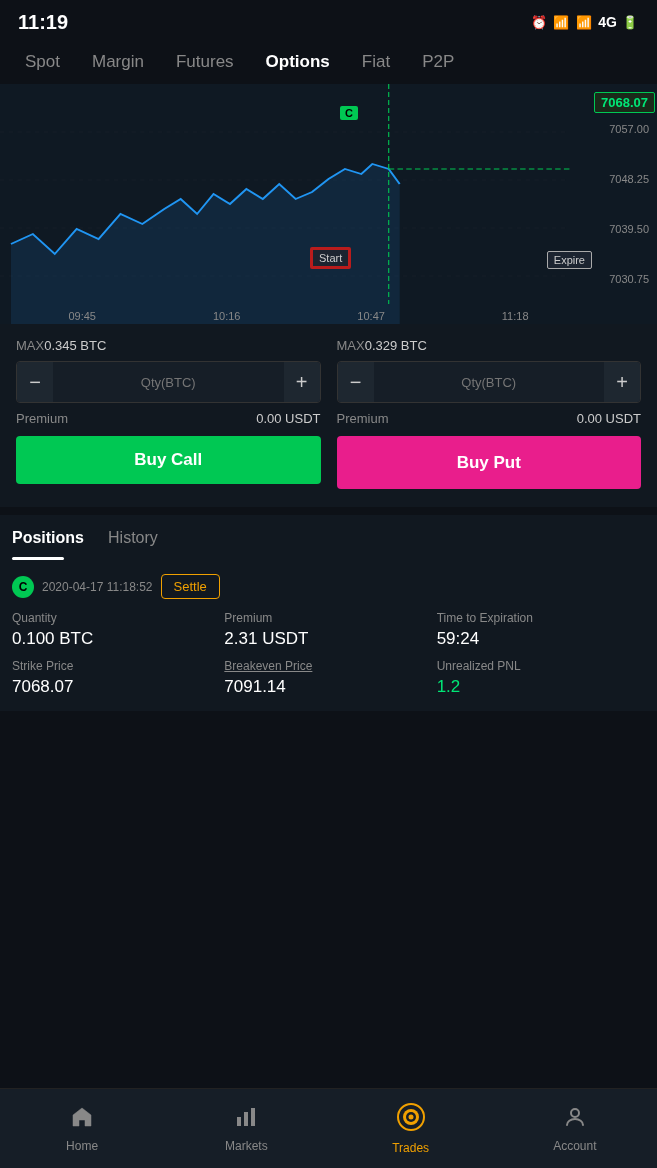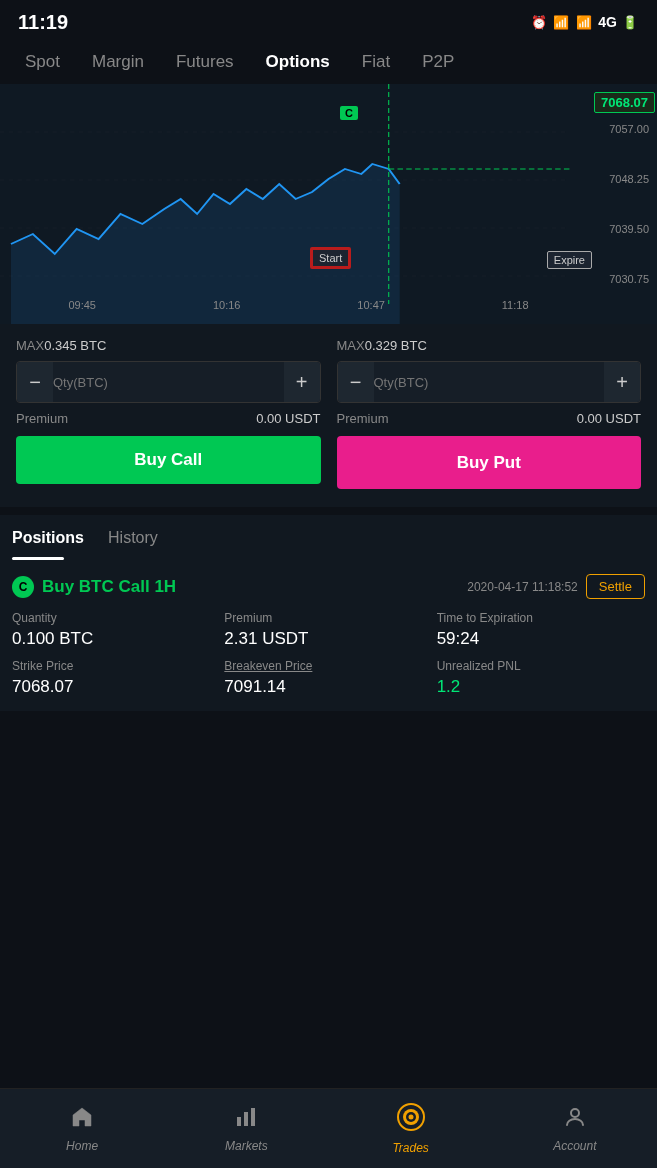--- a/index.html
+++ b/index.html
@@ -95,21 +95,21 @@
       align-items: center;
     }
     .price-scale-item {
       font-size: 11px;
       color: #888;
       text-align: right;
       padding-right: 4px;
     }
     .time-scale {
       position: absolute;
-      bottom: 11px;
+      bottom: 0;
       left: 0;
       right: 60px;
       display: flex;
       justify-content: space-around;
       padding: 2px 10px;
     }
     .time-label {
       font-size: 11px;
       color: #888;
     }
@@ -192,20 +192,21 @@
       display: flex;
       align-items: center;
       justify-content: center;
     }
     .qty-input {
       flex: 1;
       height: 40px;
       background: #161e27;
       border: none;
       color: #666;
+      text-align: center;
       font-size: 13px;
       outline: none;
     }
     .premium-row {
       display: flex;
       justify-content: space-between;
       font-size: 13px;
       margin-bottom: 10px;
     }
     .premium-label { color: #888; }
@@ -344,21 +345,20 @@
     }
     .nav-item {
       flex: 1;
       display: flex;
       flex-direction: column;
       align-items: center;
       justify-content: center;
       gap: 4px;
       cursor: pointer;
       padding: 8px 0;
-      font-style: italic;
     }
     .nav-icon {
       font-size: 24px;
       color: #888;
     }
     .nav-icon.active { color: #f0a000; }
     .nav-label {
       font-size: 12px;
       color: #888;
     }
@@ -482,21 +482,20 @@
 <div class="positions-section">
   <div class="positions-tabs">
     <span class="pos-tab active">Positions</span>
     <span class="pos-tab">History</span>
   </div>
   <div class="pos-tab-underline"></div>
 
   <div class="position-card">
     <div class="position-header">
       <div class="c-badge">C</div>
-      <span class="position-title">Buy BTC Call 1H</span>
       <span class="position-date">2020-04-17 11:18:52</span>
       <button class="settle-btn">Settle</button>
     </div>
 
     <div class="position-details">
 
       <div class="detail-item">
         <div class="detail-label">Quantity</div>
         <div class="detail-value">0.100 BTC</div>
       </div>

